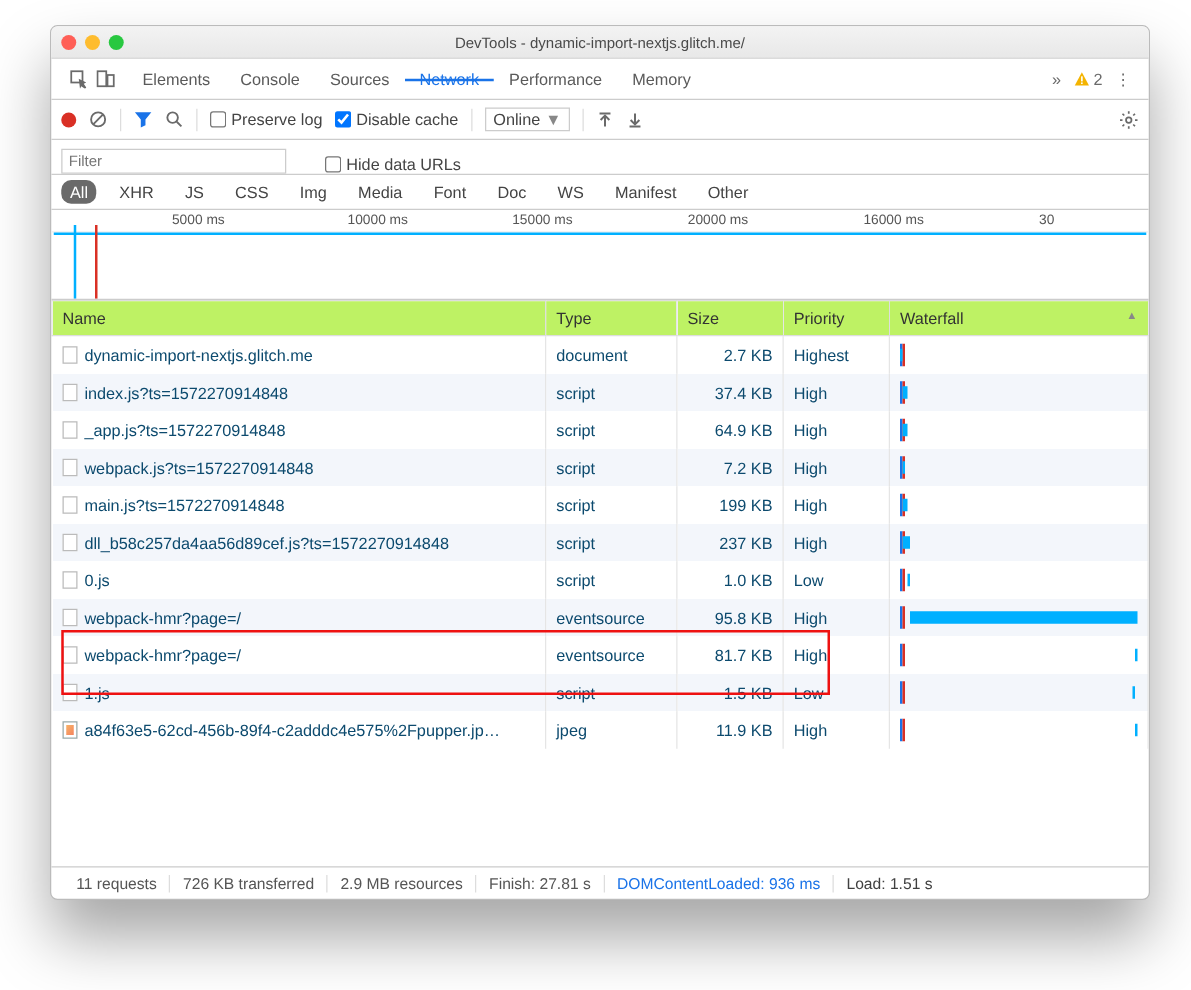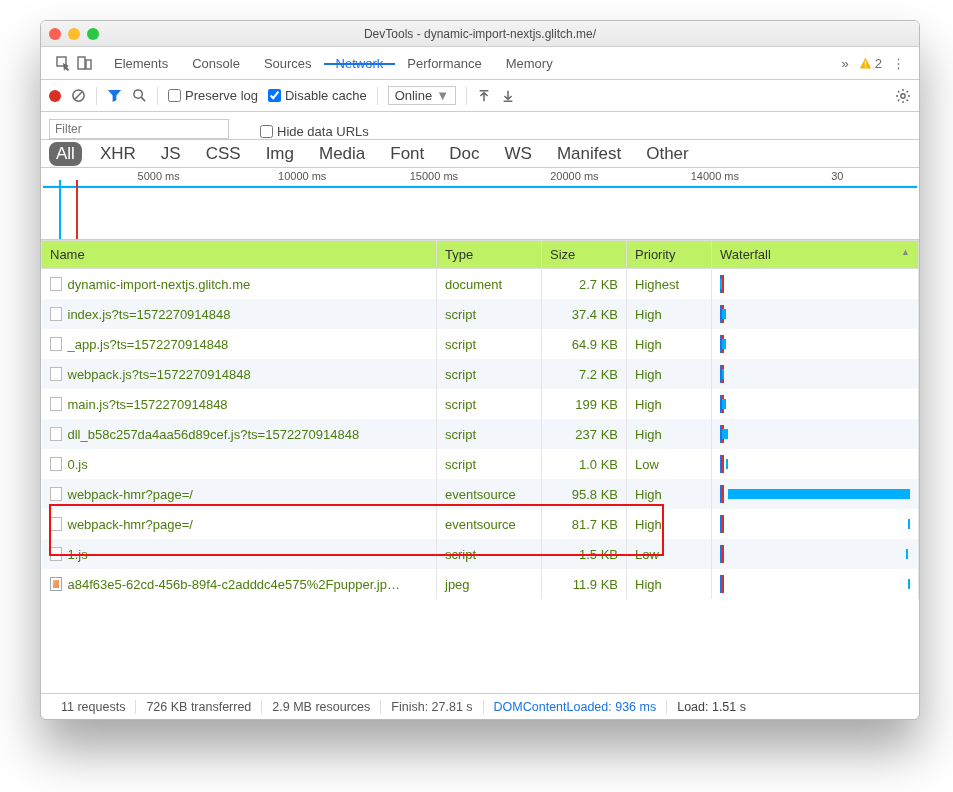--- a/index.html
+++ b/index.html
@@ -23,33 +23,33 @@
 .recorddot { width: 12px; height: 12px; background: #d93025; border-radius: 50%; }
 .tbbtn { color: #6a6a6a; cursor: pointer; display: flex; align-items: center; }
 .tbbtn.blue { color: #1a73e8; }
 .sep { width: 1px; height: 18px; background: #ddd; }
 .chk { display: flex; align-items: center; gap: 4px; color: #444; }
 .chk input { width: 13px; height: 13px; }
 .select { display: flex; align-items: center; gap: 4px; border: 1px solid #ccc; padding: 1px 6px; color: #444; }
 .toolbar .gear { margin-left: auto; color: #6a6a6a; }
 .filterrow { height: 28px; border-bottom: 1px solid #ccc; display: flex; align-items: flex-end; padding: 0 8px; gap: 31px; }
 .filterinput { width: 180px; height: 20px; border: 1px solid #ccc; padding: 0 5px; color: #888; font-size: 12px; }
-.typerow { height: 28px; border-bottom: 1px solid #ccc; display: flex; align-items: center; padding: 0 8px; gap: 11px; font-size: 17px; color: #444; }
+.typerow { height: 28px; border-bottom: 1px solid #ccc; display: flex; align-items: center; padding: 0 8px; gap: 11px; font-size: 13px; color: #444; }
 .typechip { padding: 2px 7px; border-radius: 8px; cursor: pointer; }
 .typechip.active { background: #6a6a6a; color: #fff; }
 .timeline { height: 72px; border-bottom: 1px solid #ccc; position: relative; overflow: hidden; font-size: 11px; color: #555; }
 .ticks { position: absolute; top: 0; left: 0; right: 0; height: 18px; border-bottom: 1px solid #eee; }
 .tick { position: absolute; top: 2px; }
 .tlbar { position: absolute; top: 18px; height: 2px; background: #00b0ff; left: 2px; right: 2px; }
 .tlmark { position: absolute; top: 12px; bottom: 0; width: 2px; }
 .tablewrap { flex: 1; overflow: auto; position: relative; }
 table { width: 100%; border-collapse: collapse; font-size: 13px; table-layout: fixed; }
 th { text-align: left; font-weight: 400; color: #333; border: 1px solid #ddd; padding: 6px 8px; background: #bef264; position: sticky; top: 0; }
 th.sorted::after { content: "▲"; float: right; font-size: 9px; color: #888; }
-td { padding: 4px 8px; border-right: 1px solid #e5e5e5; white-space: nowrap; overflow: hidden; text-overflow: ellipsis; color: #4d7c0f; }
+td { padding: 4px 8px; border-right: 1px solid #e5e5e5; white-space: nowrap; overflow: hidden; text-overflow: ellipsis; color: #0c4a6e; }
 tr.req:nth-child(even) td { background: #f3f6fb; }
 tr.req:nth-child(odd) td { background: #fff; }
 td.size { text-align: right; }
 .fileico { display: inline-block; width: 12px; height: 14px; border: 1px solid #bbb; margin-right: 6px; vertical-align: -2px; background: #fff; position: relative; }
 .fileico.img { border-color: #9aa; }
 .fileico.img::after { content: ""; position: absolute; inset: 2px; background: linear-gradient(135deg,#f7b267,#f4845f); }
 .wfcell { position: relative; height: 22px; }
 .wfbar { position: absolute; top: 6px; height: 10px; background: #00b0ff; }
 .wfline { position: absolute; top: 2px; bottom: 2px; width: 2px; }
 .hl { position: absolute; border: 2px solid #e11; left: 8px; width: 615px; height: 52px; pointer-events: none; }
@@ -186,21 +186,21 @@
       <span class="typechip">Manifest</span>
       <span class="typechip">Other</span>
     </div>
 
   <div class="timeline" id="timeline">
     <div class="ticks" id="ticks">
         <div class="tick" style="left: 11%;">5000 ms</div>
         <div class="tick" style="left: 27%;">10000 ms</div>
         <div class="tick" style="left: 42%;">15000 ms</div>
         <div class="tick" style="left: 58%;">20000 ms</div>
-        <div class="tick" style="left: 74%;">14000 ms</div>
+        <div class="tick" style="left: 74%;">16000 ms</div>
         <div class="tick" style="left: 90%;">30</div>
       </div>
     <div class="tlbar"></div>
   <div class="tlmark" style="left: 2%; background: rgb(0, 176, 255);"></div>
       <div class="tlmark" style="left: 4%; background: rgb(217, 48, 37);"></div>
     </div>
 
   <div class="tablewrap">
     <table>
       <colgroup>

